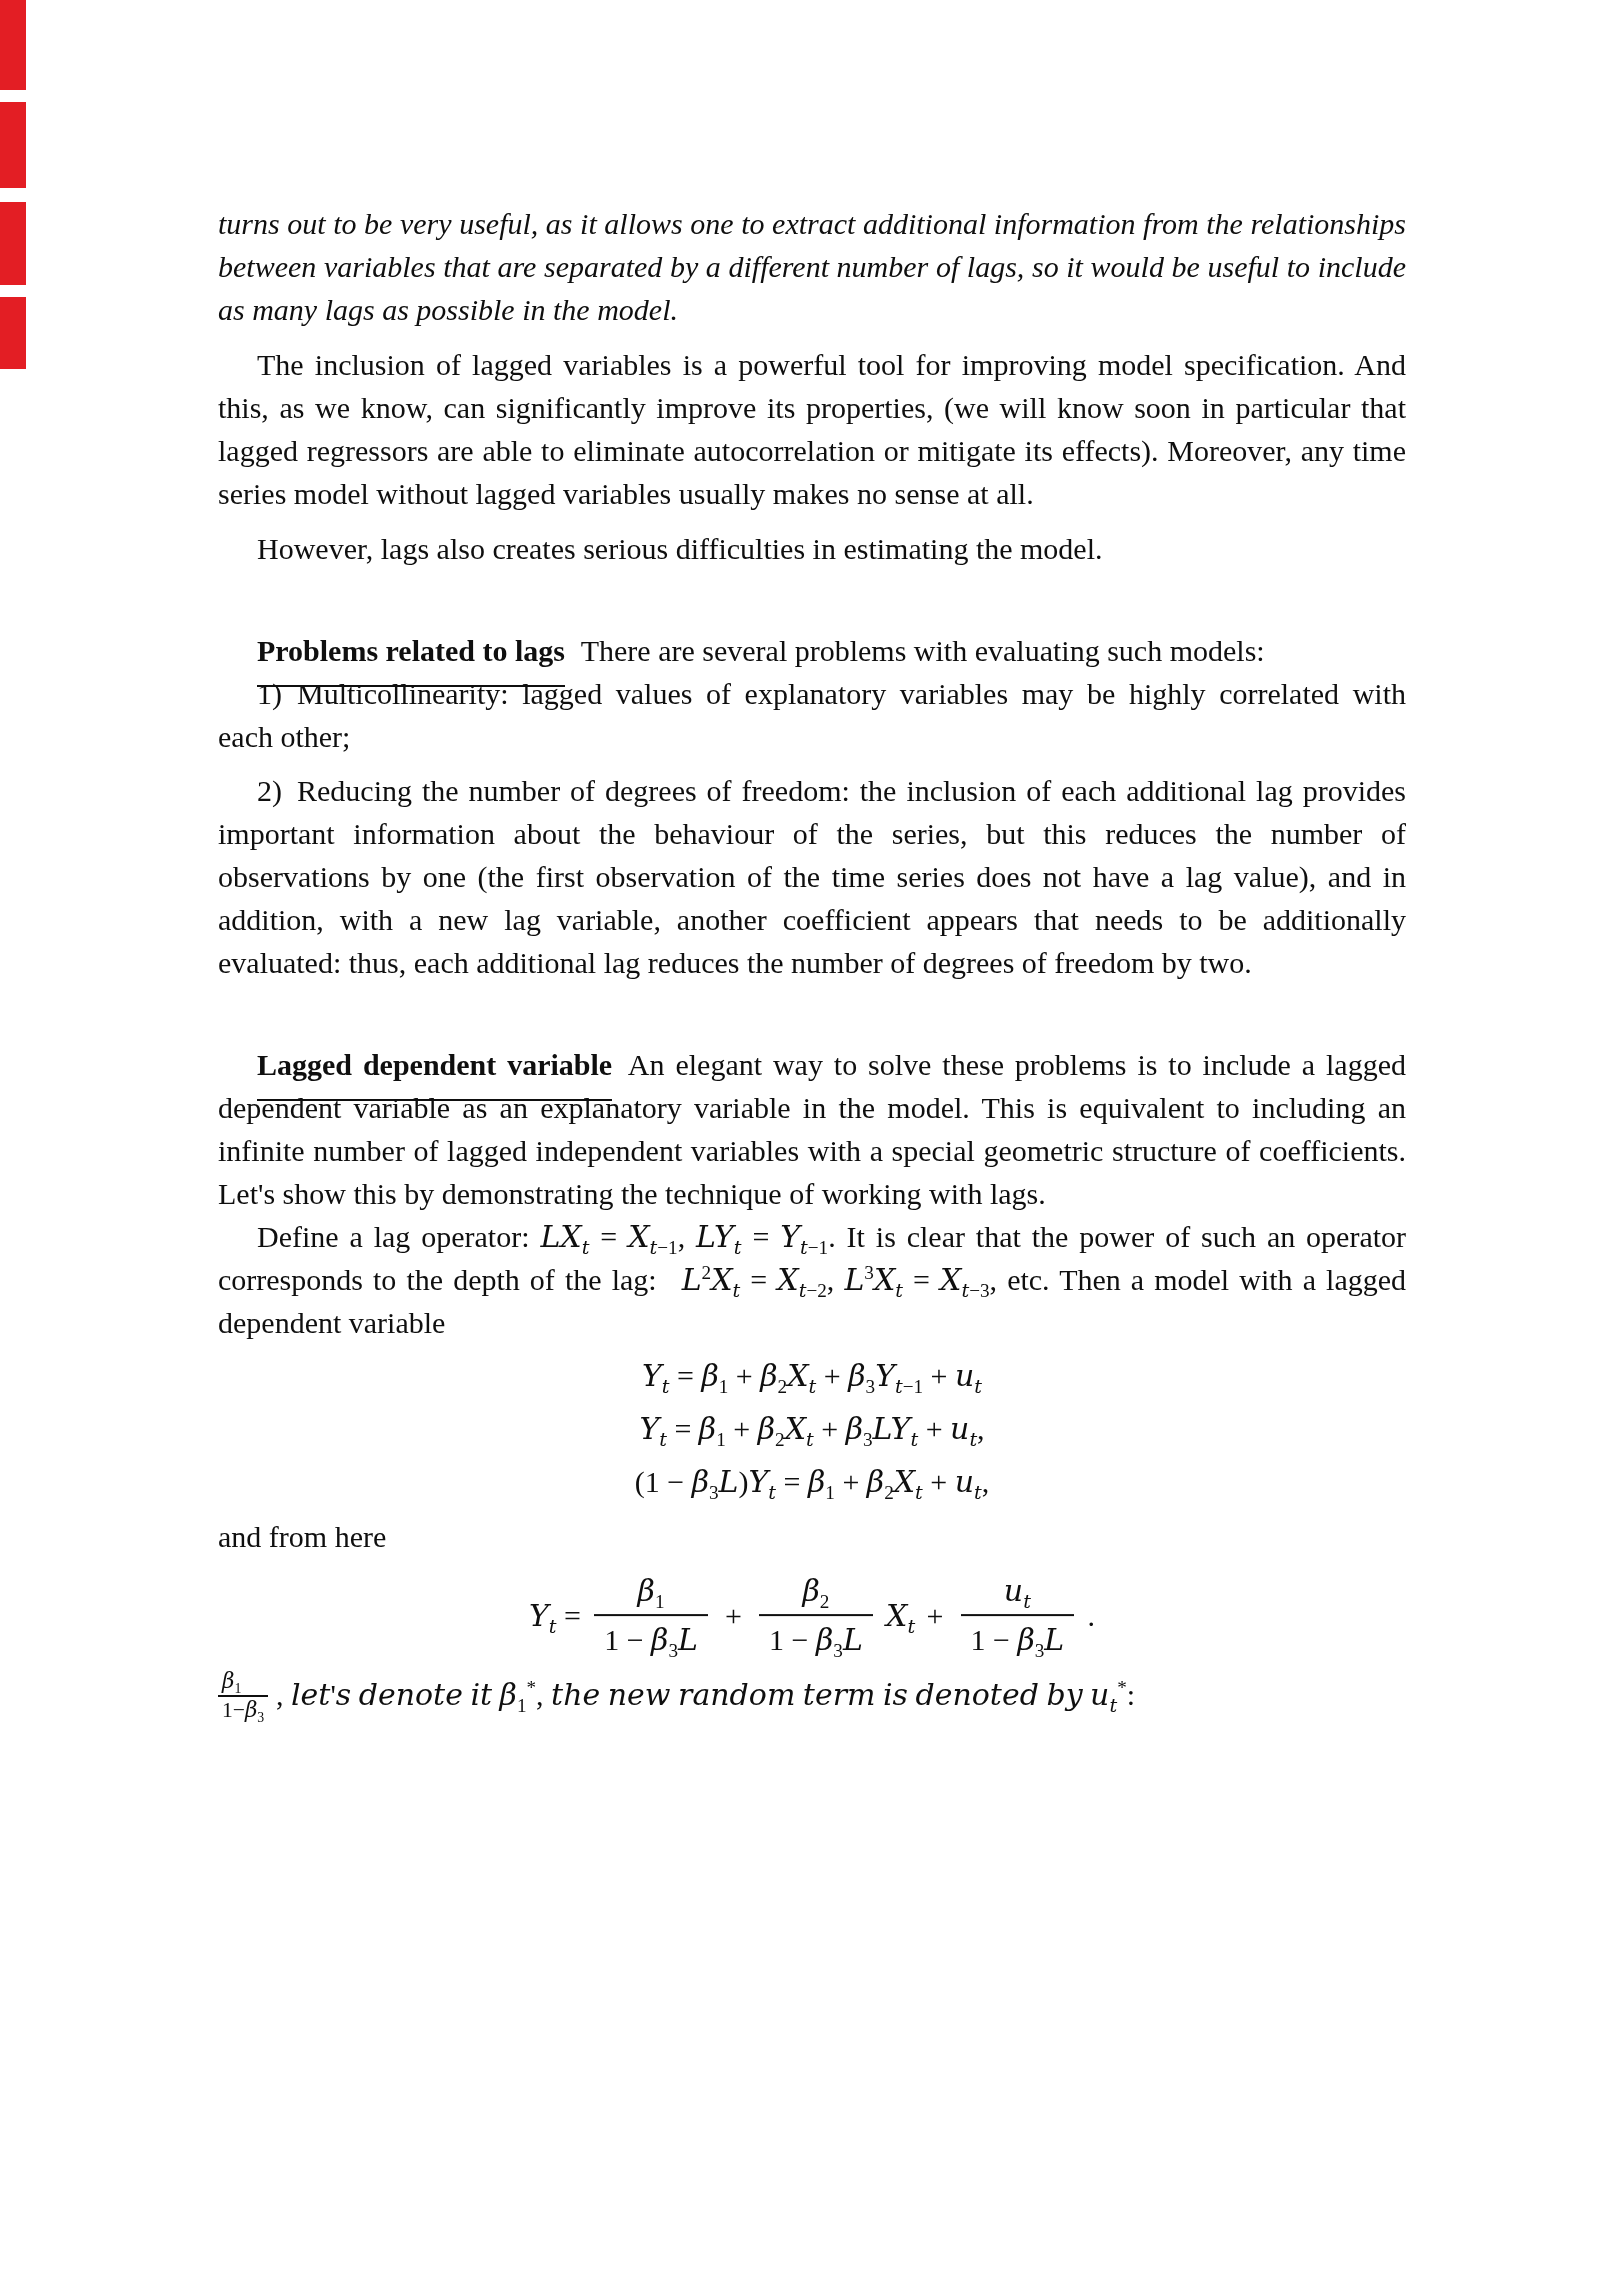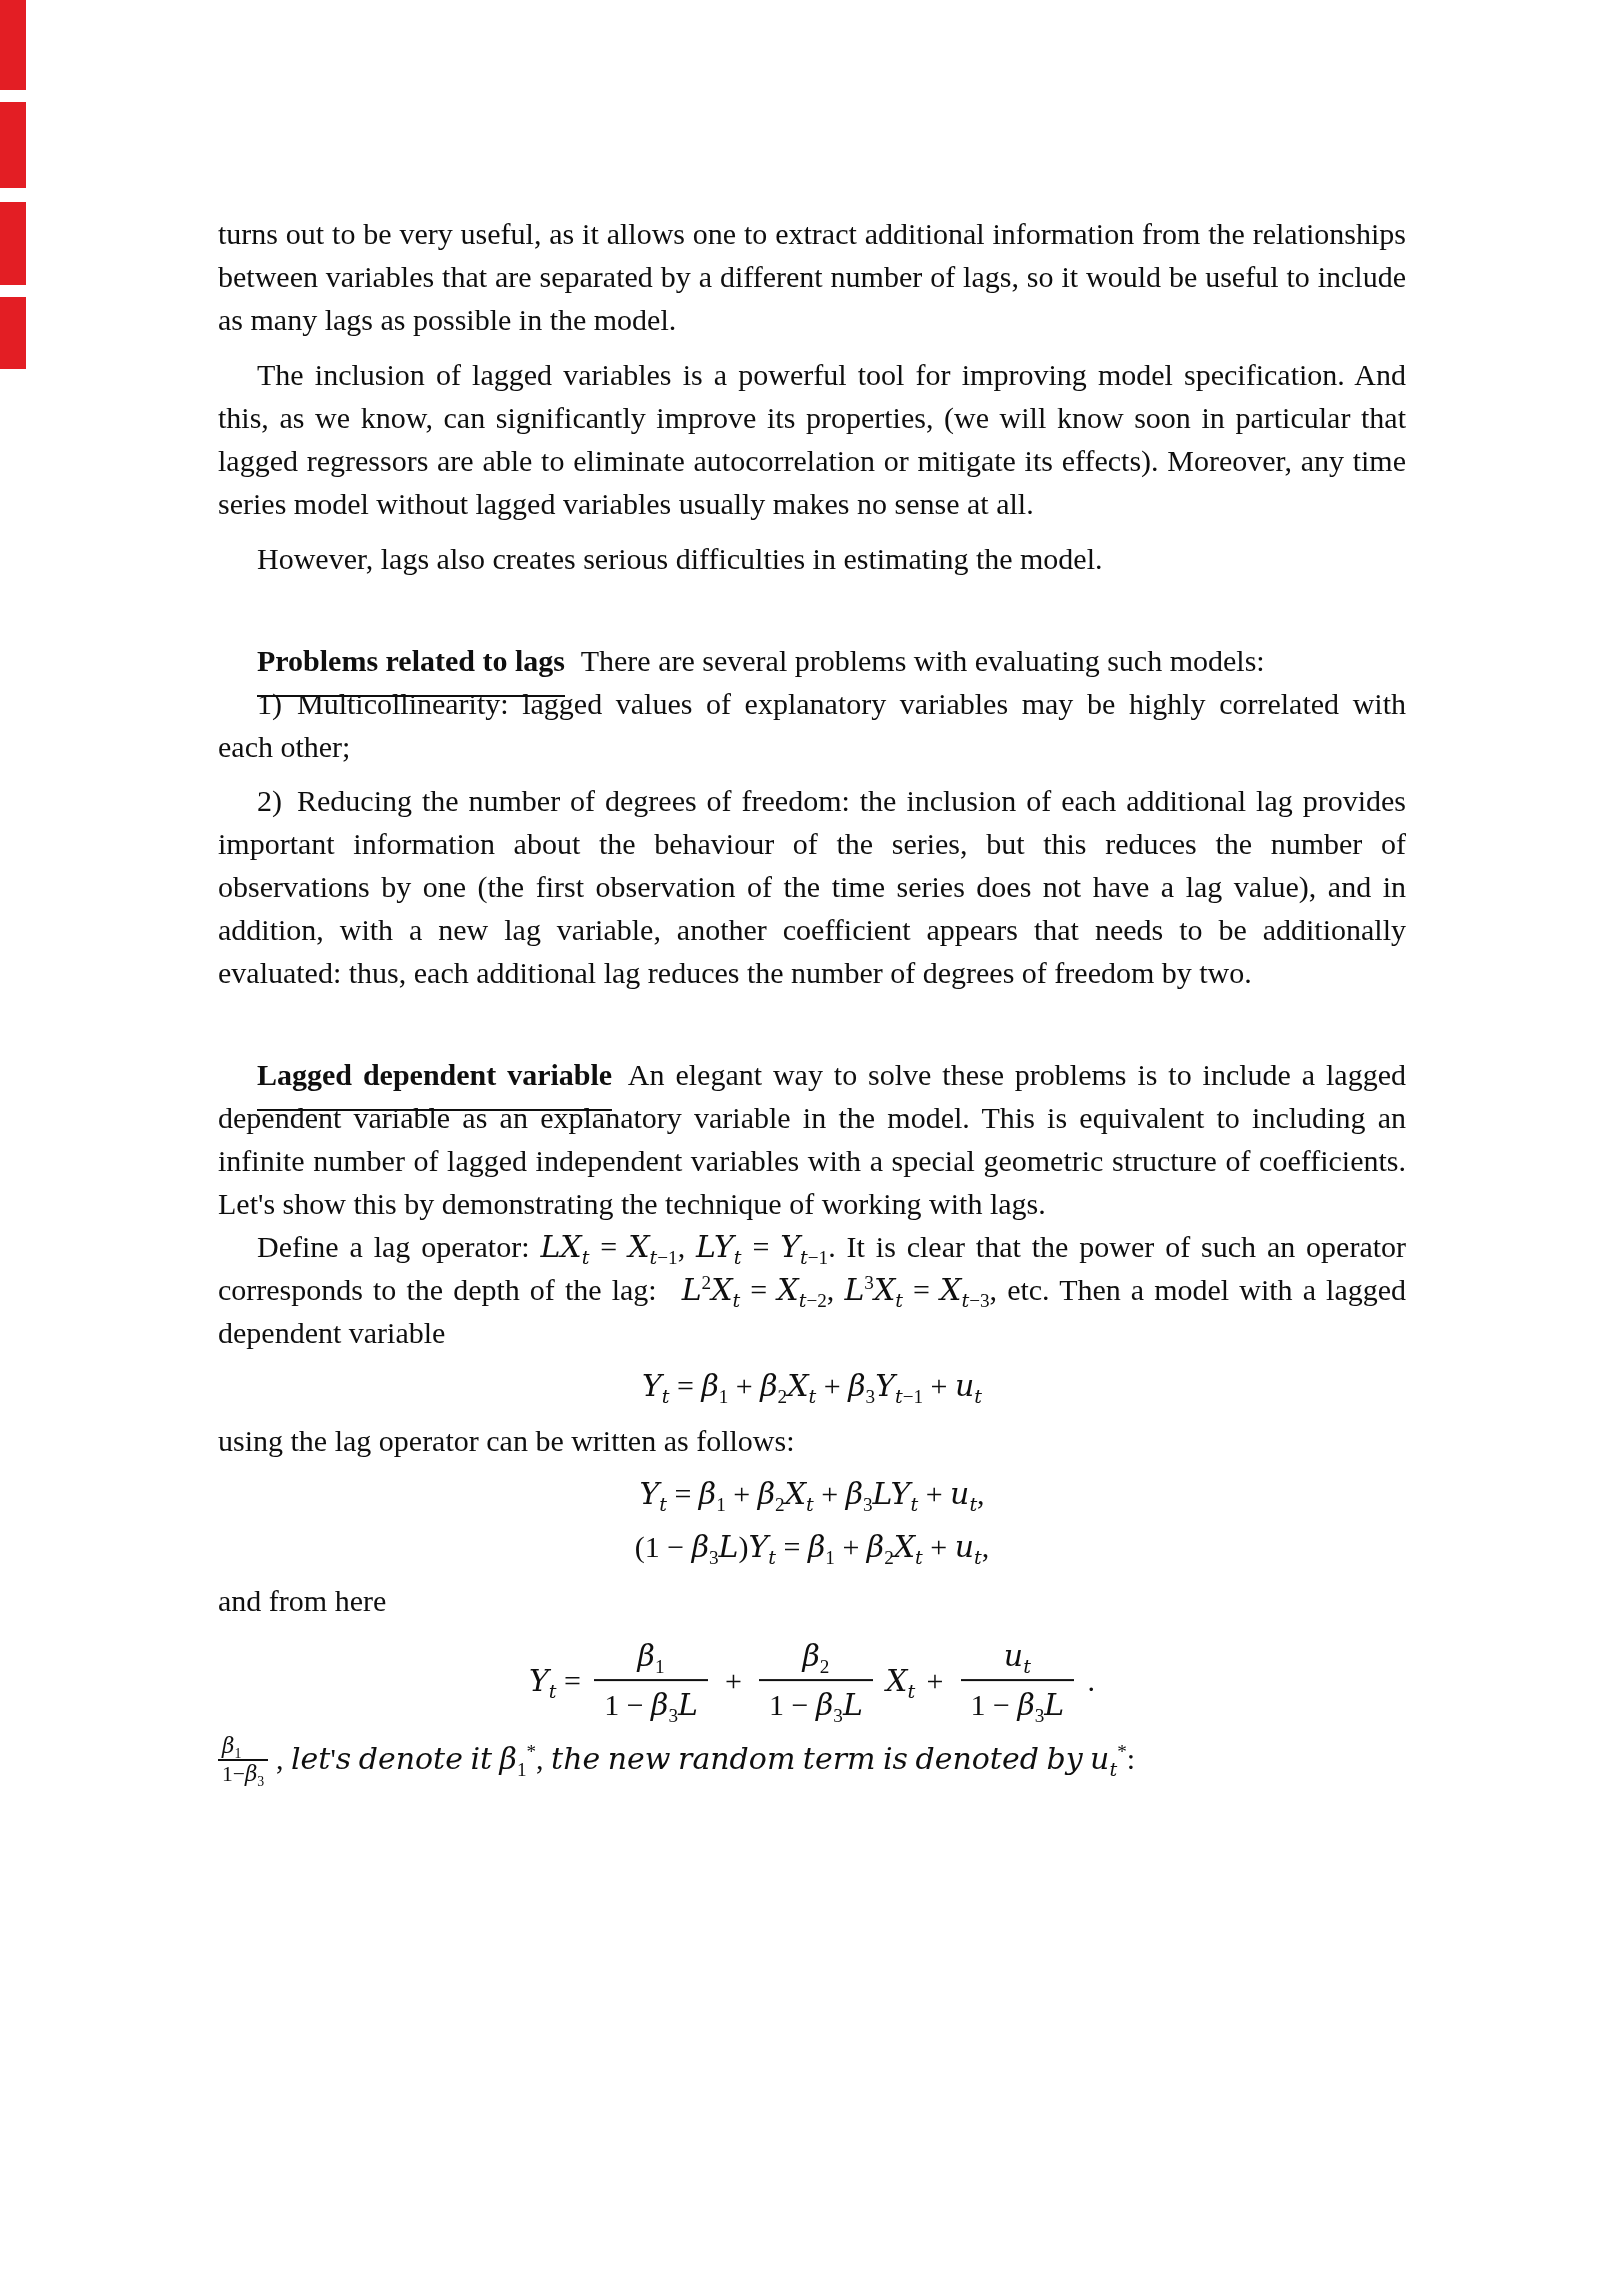--- a/index.html
+++ b/index.html
@@ -22,21 +22,21 @@
 
   .content {
     position: absolute;
     left: 218px; top: 202px;
     width: 1188px;
     font-size: 30px;
     line-height: 43px;
     text-align: justify;
   }
   .para { margin: 11.8px 0 0 0; }
-  .para.first { margin-top: 10px; }
+  .para.first { margin-top: 0; font-style: italic; }
   .indent { text-indent: 39px; }
   .sect { margin-top: 59px; }
   .tight { margin-top: 0; }
   .head {
     font-weight: 700;
     border-bottom: 2.9px solid #0f0f0f;
     padding-bottom: 18px;
     margin-right: 15.7px;
   }
   .math { font-style: normal; white-space: nowrap; }
@@ -88,21 +88,20 @@
   <div class="para indent">2) Reducing the number of degrees of freedom: the inclusion of each additional lag provides important information about the behaviour of the series, but this reduces the number of observations by one (the first observation of the time series does not have a lag value), and in addition, with a new lag variable, another coefficient appears that needs to be additionally evaluated: thus, each additional lag reduces the number of degrees of freedom by two.</div>
 
   <div class="para indent sect">
     <span class="head">Lagged dependent variable</span><span>An elegant way to solve these problems is to include a lagged dependent variable as an explanatory variable in the model. This is equivalent to including an infinite number of lagged independent variables with a special geometric structure of coefficients. Let's show this by demonstrating the technique of working with lags.</span>
   </div>
 
   <div class="para indent tight">Define a lag operator: <span class="math"><i>L</i><i>X</i><sub><i>t</i></sub> = <i>X</i><sub><i>t</i>−1</sub>, <i>L</i><i>Y</i><sub><i>t</i></sub> = <i>Y</i><sub><i>t</i>−1</sub>.</span> It is clear that the power of such an operator corresponds to the depth of the lag:  <span class="math"><i>L</i><sup>2</sup><i>X</i><sub><i>t</i></sub> = <i>X</i><sub><i>t</i>−2</sub>,</span> <span class="math"><i>L</i><sup>3</sup><i>X</i><sub><i>t</i></sub> = <i>X</i><sub><i>t</i>−3</sub>,</span> etc. Then a model with a lagged dependent variable</div>
 
   <div class="formula"><span class="math"><i>Y</i><sub><i>t</i></sub> = <i>β</i><sub>1</sub> + <i>β</i><sub>2</sub><i>X</i><sub><i>t</i></sub> + <i>β</i><sub>3</sub><i>Y</i><sub><i>t</i>−1</sub> + <i>u</i><sub><i>t</i></sub></span></div>
 
-  <div class="para">using the lag operator can be written as follows:</div>
 
   <div class="formula"><span class="math"><i>Y</i><sub><i>t</i></sub> = <i>β</i><sub>1</sub> + <i>β</i><sub>2</sub><i>X</i><sub><i>t</i></sub> + <i>β</i><sub>3</sub><i>L</i><i>Y</i><sub><i>t</i></sub> + <i>u</i><sub><i>t</i></sub>,</span></div>
 
 
   <div class="formula"><span class="math">(1 − <i>β</i><sub>3</sub><i>L</i>)<i>Y</i><sub><i>t</i></sub> = <i>β</i><sub>1</sub> + <i>β</i><sub>2</sub><i>X</i><sub><i>t</i></sub> + <i>u</i><sub><i>t</i></sub>,</span></div>
 
   <div class="para">and from here</div>
 
   <div class="formula bigformula">
     <span class="math"><i>Y</i><sub><i>t</i></sub> =</span>

